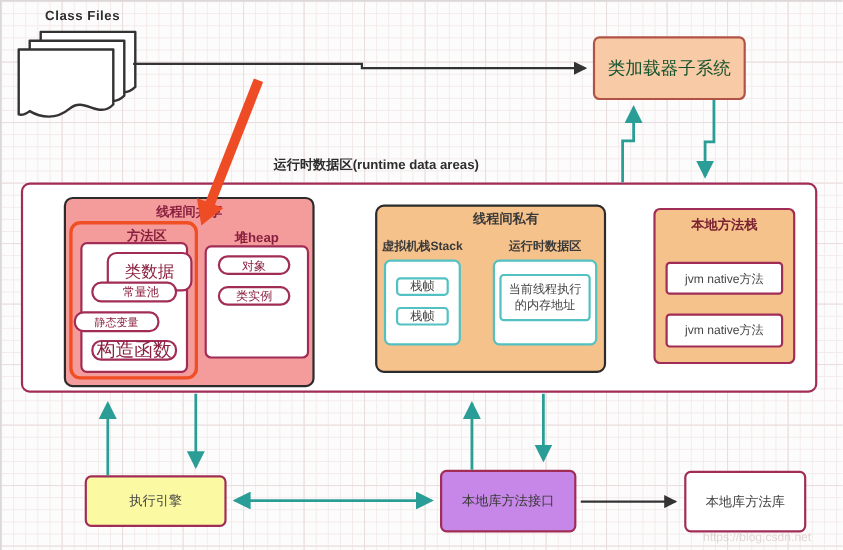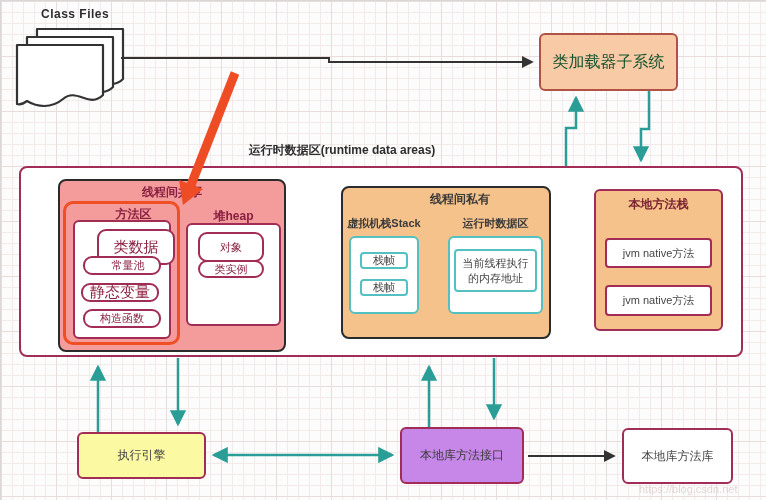--- a/index.html
+++ b/index.html
@@ -37,26 +37,26 @@
   <div class="abs box" style="left:18px;top:165px;width:724px;height:191px;background:#fff;border-radius:8px;"></div>
 
   <div class="abs" style="left:57px;top:178px;width:228px;height:173px;background:#f49c9c;border:2px solid #2b2b2b;border-radius:8px;"></div>
   <div class="abs lbl ctr" style="left:57px;top:183px;width:228px;font-size:12px;color:#8a2040;">线程间共享</div>
 
   <div class="abs" style="left:62px;top:200px;width:117px;height:144px;border:3px solid #f04e23;border-radius:10px;"></div>
   <div class="abs lbl ctr" style="left:62px;top:205px;width:141px;font-size:12px;color:#8a2040;">方法区</div>
   <div class="abs box" style="left:72px;top:219px;width:98px;height:119px;background:#fff;"></div>
   <div class="abs box ctr" style="left:82px;top:228px;width:78px;height:36px;background:#fff;border-radius:9px;font-size:15px;color:#8a2040;margin-left:14px;">类数据</div>
   <div class="abs box ctr" style="left:82px;top:255px;width:78px;height:19px;background:#fff;border-radius:9px;font-size:11px;color:#8a2040;padding-left:12px;">常量池</div>
-  <div class="abs box ctr" style="left:80px;top:282px;width:78px;height:19px;background:#fff;border-radius:9px;font-size:15px;color:#8a2040;font-family:Liberation Serif, serif;">静态变量</div>
-  <div class="abs box ctr" style="left:82px;top:308px;width:78px;height:19px;background:#fff;border-radius:9px;font-size:11px;color:#8a2040;">构造函数</div>
+  <div class="abs box ctr" style="left:66px;top:282px;width:78px;height:19px;background:#fff;border-radius:9px;font-size:10px;color:#8a2040;font-family:Liberation Serif, serif;">静态变量</div>
+  <div class="abs box ctr" style="left:82px;top:308px;width:78px;height:19px;background:#fff;border-radius:9px;font-size:17px;color:#8a2040;">构造函数</div>
 
   <div class="abs lbl ctr" style="left:185px;top:207px;width:95px;font-size:12px;color:#8a2040;">堆heap</div>
   <div class="abs box" style="left:185px;top:222px;width:95px;height:103px;background:#fff;"></div>
-  <div class="abs box ctr" style="left:197px;top:231px;width:66px;height:30px;background:#fff;border-radius:9px;font-size:11px;color:#8a2040;">对象</div>
+  <div class="abs box ctr" style="left:197px;top:231px;width:66px;height:18px;background:#fff;border-radius:9px;font-size:11px;color:#8a2040;">对象</div>
   <div class="abs box ctr" style="left:197px;top:259px;width:66px;height:18px;background:#fff;border-radius:9px;font-size:11px;color:#8a2040;">类实例</div>
 
   <div class="abs" style="left:340px;top:185px;width:210px;height:153px;background:#f6c28c;border:2px solid #2b2b2b;border-radius:8px;"></div>
   <div class="abs lbl ctr" style="left:354px;top:190px;width:210px;font-size:12px;color:#3a3a3a;">线程间私有</div>
 
   <div class="abs lbl ctr" style="left:340px;top:215px;width:86px;font-size:11px;color:#3a3a3a;">虚拟机栈Stack</div>
   <div class="abs" style="left:348px;top:235px;width:70px;height:78px;background:#fff;border:2px solid #53c1c1;border-radius:6px;"></div>
   <div class="abs ctr" style="left:359px;top:251px;width:48px;height:17px;background:#fff;border:2px solid #53c1c1;border-radius:4px;font-size:11px;color:#454545;">栈帧</div>
   <div class="abs ctr" style="left:359px;top:278px;width:48px;height:17px;background:#fff;border:2px solid #53c1c1;border-radius:4px;font-size:11px;color:#454545;">栈帧</div>
 

